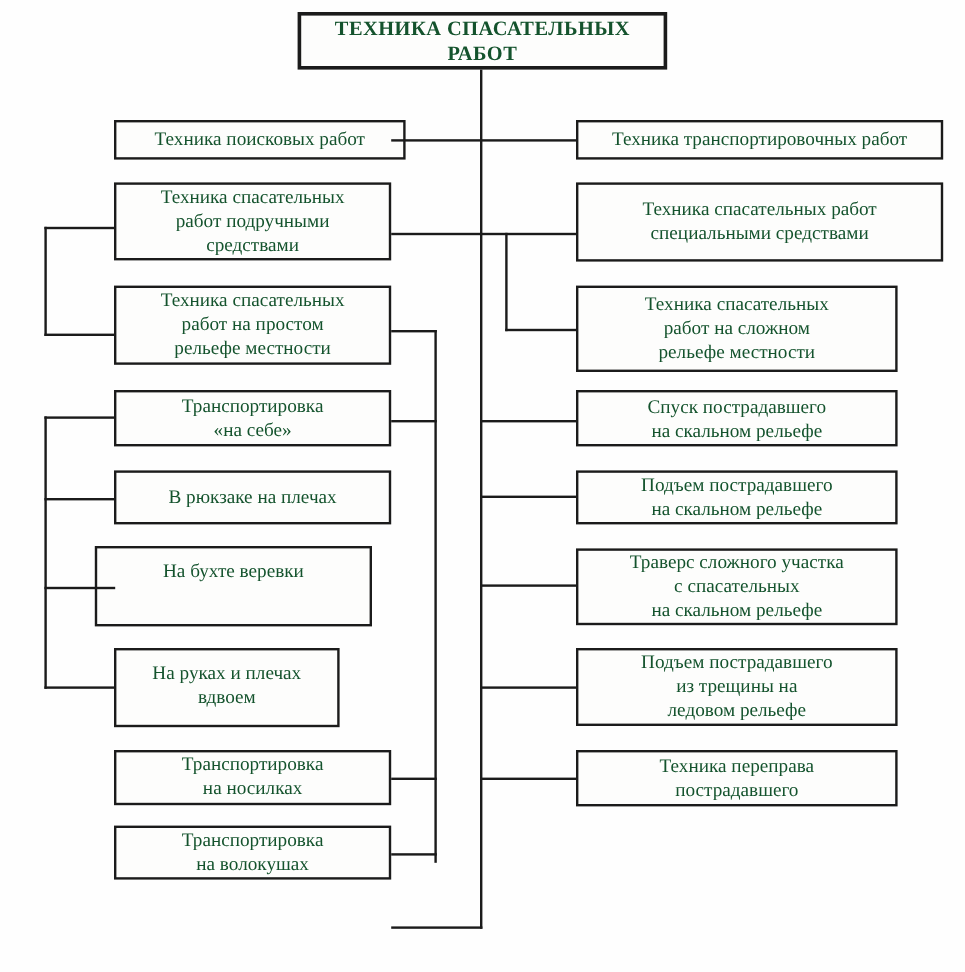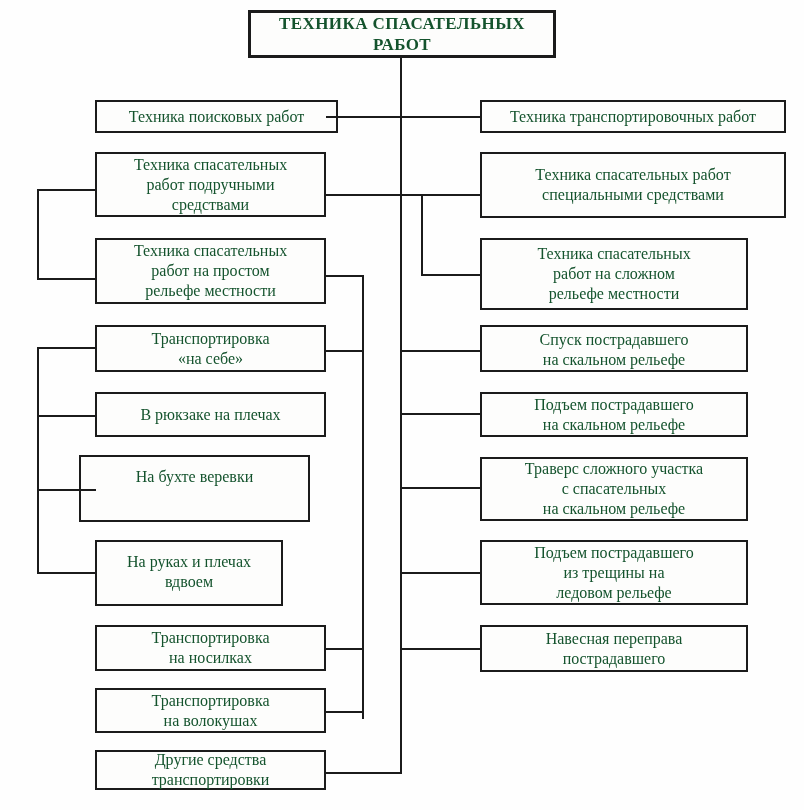--- a/index.html
+++ b/index.html
@@ -58,24 +58,20 @@
     <span>На руках и плечах вдвоем</span>
   </div>
   <div class="box" style="left:95px; top:625px; width:231px; height:46px;">
     <span>Транспортировка
 на носилках</span>
   </div>
   <div class="box" style="left:95px; top:688px; width:231px; height:45px;">
     <span>Транспортировка
 на волокушах</span>
   </div>
-  <div class="box" style="left:95px; top:750px; width:231px; height:40px;">
-    <span>Другие средства
-транспортировки</span>
-  </div>
 
   <div class="box" style="left:480px; top:100px; width:306px; height:33px;">
     <span>Техника транспортировочных работ</span>
   </div>
   <div class="box" style="left:480px; top:152px; width:306px; height:66px;">
     <span>Техника спасательных работ
 специальными средствами</span>
   </div>
   <div class="box" style="left:480px; top:238px; width:268px; height:72px;">
     <span>Техника спасательных
@@ -94,21 +90,21 @@
     <span>Траверс сложного участка
 с спасательных
 на скальном рельефе</span>
   </div>
   <div class="box" style="left:480px; top:540px; width:268px; height:65px;">
     <span>Подъем пострадавшего
 из трещины на
 ледовом рельефе</span>
   </div>
   <div class="box" style="left:480px; top:625px; width:268px; height:47px;">
-    <span>Навесная переправа
+    <span>Техника переправа
 пострадавшего</span>
   </div>
 
   <div class="vl" style="left:400px; top:58px;  height:716px;"></div>
   <div class="hl" style="left:326px; top:116px; width:154px;"></div>
   <div class="hl" style="left:326px; top:194px; width:154px;"></div>
   <div class="vl" style="left:421px; top:194px; height:82px;"></div>
   <div class="hl" style="left:421px; top:274px; width:59px;"></div>
 
   <div class="hl" style="left:326px; top:275px; width:38px;"></div>

